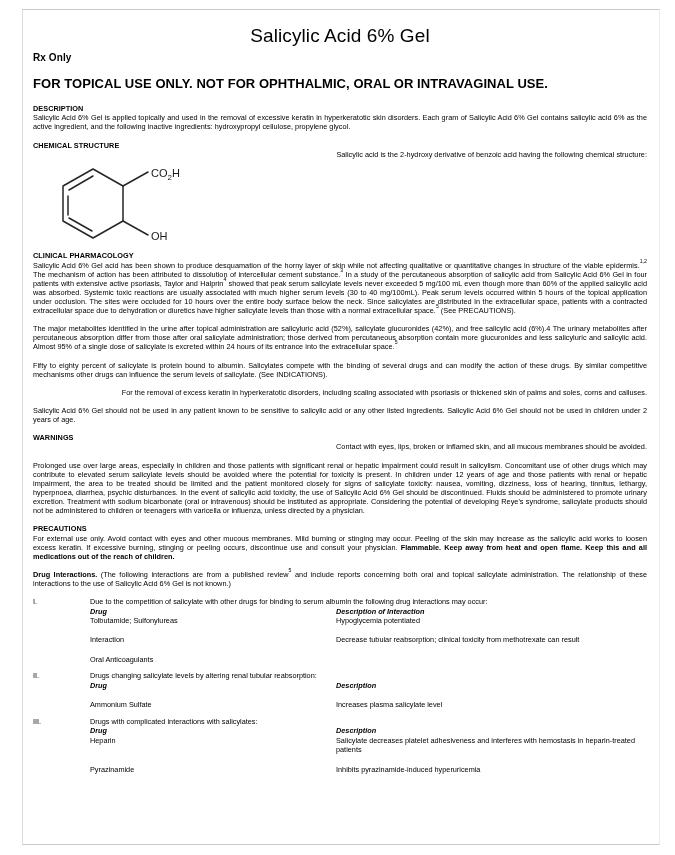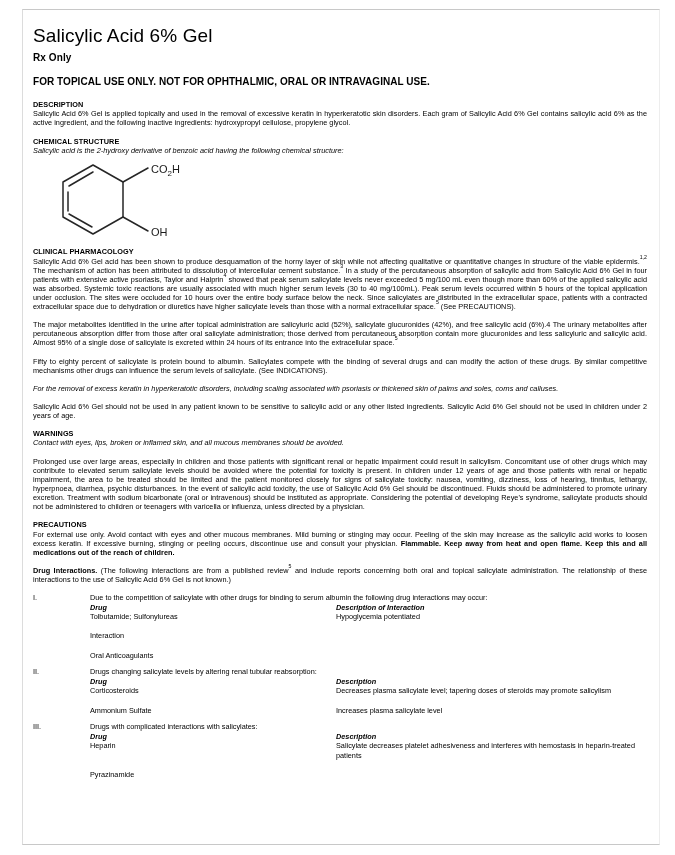--- a/index.html
+++ b/index.html
@@ -35,48 +35,49 @@
     border-bottom: 1px solid #c8c8c8;
     background: #ffffff;
     padding: 16px 12px 10px 10px;
   }
   .doc-title {
     font-size: 19px;
     font-weight: normal;
     letter-spacing: 0.1px;
     margin: 0 0 5px 0;
     line-height: 1.1;
+    text-align: center;
   }
   .rx-only {
     font-size: 10px;
     font-weight: bold;
     margin: 0 0 13px 0;
     letter-spacing: 0.1px;
   }
   .use-statement {
-    font-size: 10px;
+    font-size: 13px;
     font-weight: bold;
     margin: 0 0 13px 0;
     letter-spacing: 0.05px;
   }
   .sect-head {
     font-size: 7.3px;
     font-weight: bold;
     margin: 0 0 0.5px 0;
     letter-spacing: 0.05px;
   }
   p.body {
     font-size: 7.3px;
     line-height: 9.1px;
     margin: 0 0 9px 0;
     text-align: justify;
     letter-spacing: 0.02px;
   }
   p.body.tight { margin-bottom: 0; }
-  p.nojust { text-align: left; font-style: italic; }
+  p.nojust { text-align: right; }
   sup {
     font-size: 5.2px;
     vertical-align: 5px;
     line-height: 0;
   }
   b.inline { font-weight: bold; }
 
   
   .chem-wrap {
     margin: 6px 0 0 8px;
@@ -174,42 +175,38 @@
           </div>
           <div class="di-row">
             <div class="di-num"></div>
             <div class="di-mid">Tolbutamide; Sulfonylureas</div>
             <div class="di-desc">Hypoglycemia potentiated</div>
           </div>
           <div class="di-spacer"></div>
           <div class="di-row">
             <div class="di-num"></div>
             <div class="di-mid">Interaction</div>
+            <div class="di-desc">Decrease tubular reabsorption; clinical toxicity from methotrexate can result</div>
           </div>
           <div class="di-spacer"></div>
           <div class="di-row">
             <div class="di-num"></div>
             <div class="di-mid">Oral Anticoagulants</div>
           </div>
         </div>
         <div class="di-block">
           <div class="di-row">
             <div class="di-num">II.</div>
             <div class="di-intro">Drugs changing salicylate levels by altering renal tubular reabsorption:</div>
           </div>
           <div class="di-row header-row">
             <div class="di-num"></div>
             <div class="di-mid">Drug</div>
             <div class="di-desc">Description</div>
           </div>
-          <div class="di-row">
-            <div class="di-num"></div>
-            <div class="di-mid">Corticosteroids</div>
-            <div class="di-desc">Decreases plasma salicylate level; tapering doses of steroids may promote salicylism</div>
-          </div>
           <div class="di-spacer"></div>
           <div class="di-row">
             <div class="di-num"></div>
             <div class="di-mid">Ammonium Sulfate</div>
             <div class="di-desc">Increases plasma salicylate level</div>
           </div>
         </div>
         <div class="di-block">
           <div class="di-row">
             <div class="di-num">III.</div>
@@ -222,18 +219,19 @@
           </div>
           <div class="di-row">
             <div class="di-num"></div>
             <div class="di-mid">Heparin</div>
             <div class="di-desc">Salicylate decreases platelet adhesiveness and interferes with hemostasis in heparin-treated patients</div>
           </div>
           <div class="di-spacer"></div>
           <div class="di-row">
             <div class="di-num"></div>
             <div class="di-mid">Pyrazinamide</div>
+            <div class="di-desc">Inhibits pyrazinamide-induced hyperuricemia</div>
           </div>
         </div>
       </div>
 
   </div>
 </div>
 
 </body></html>

